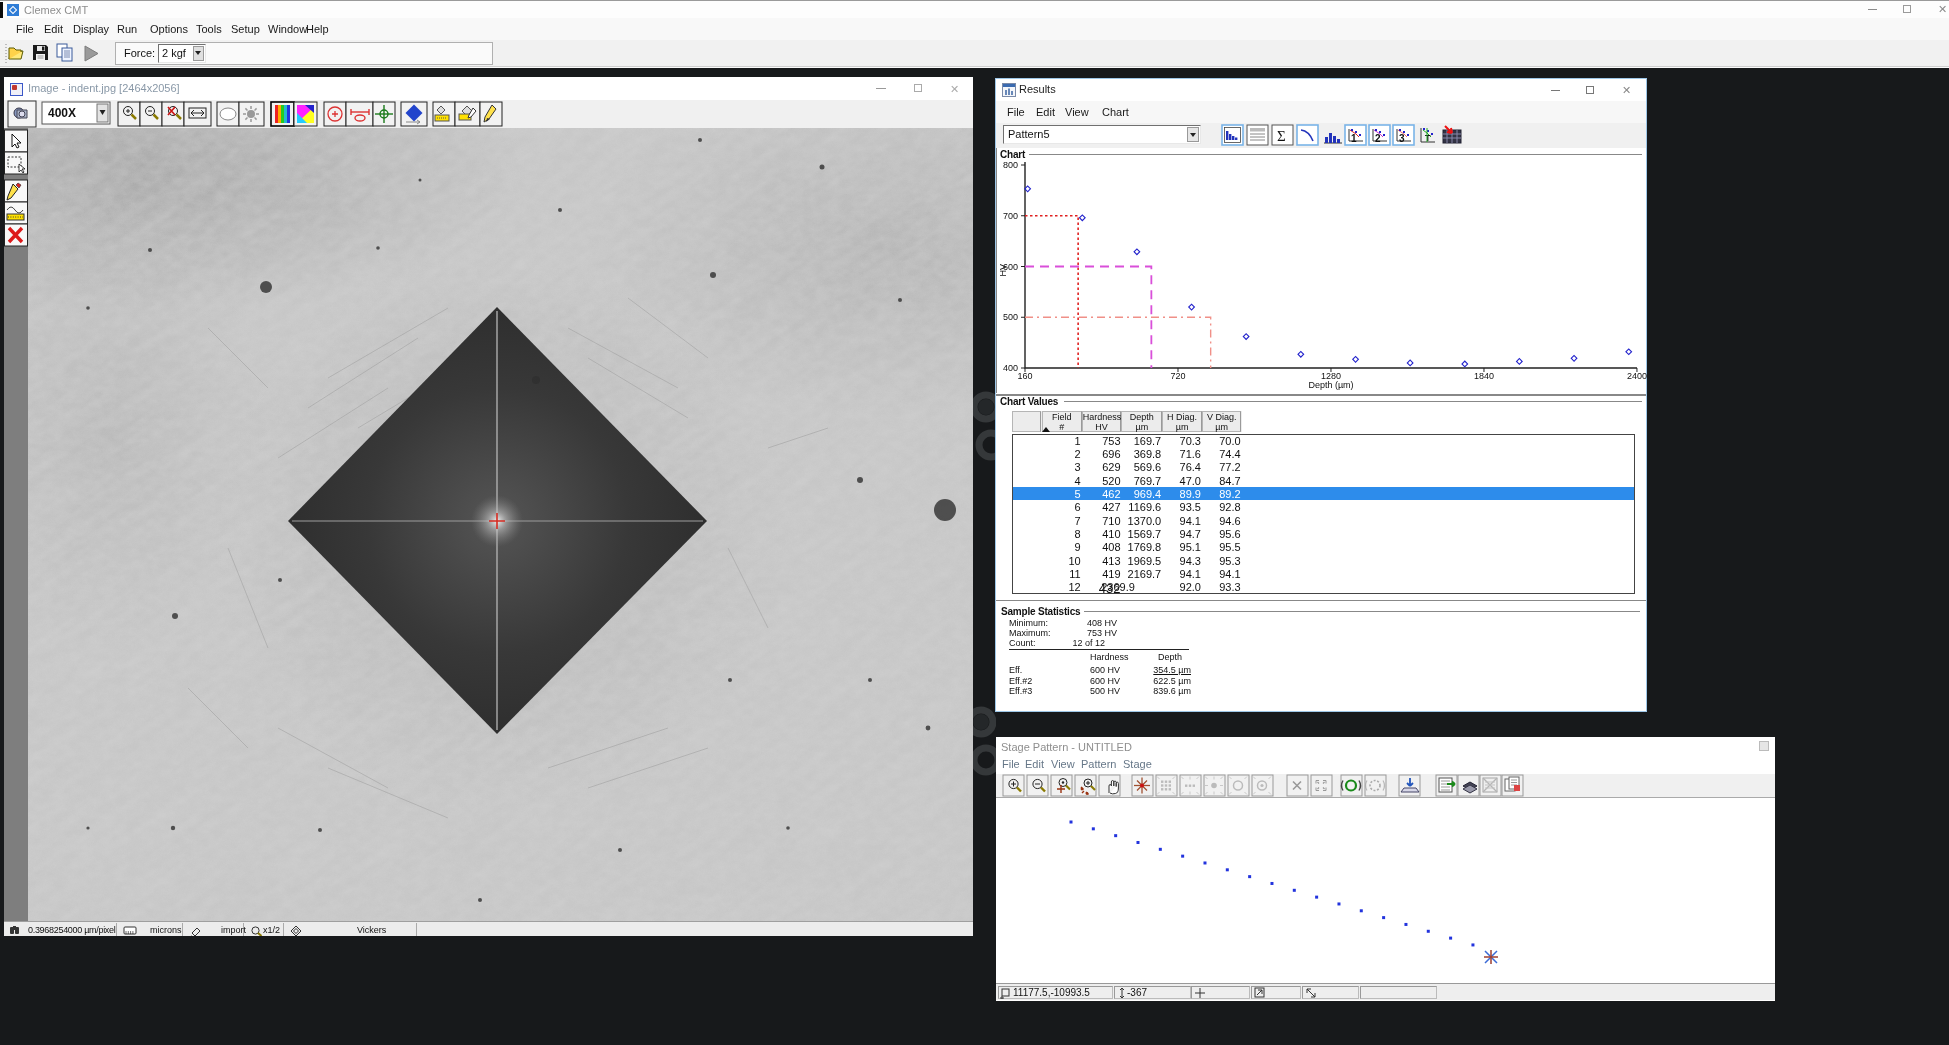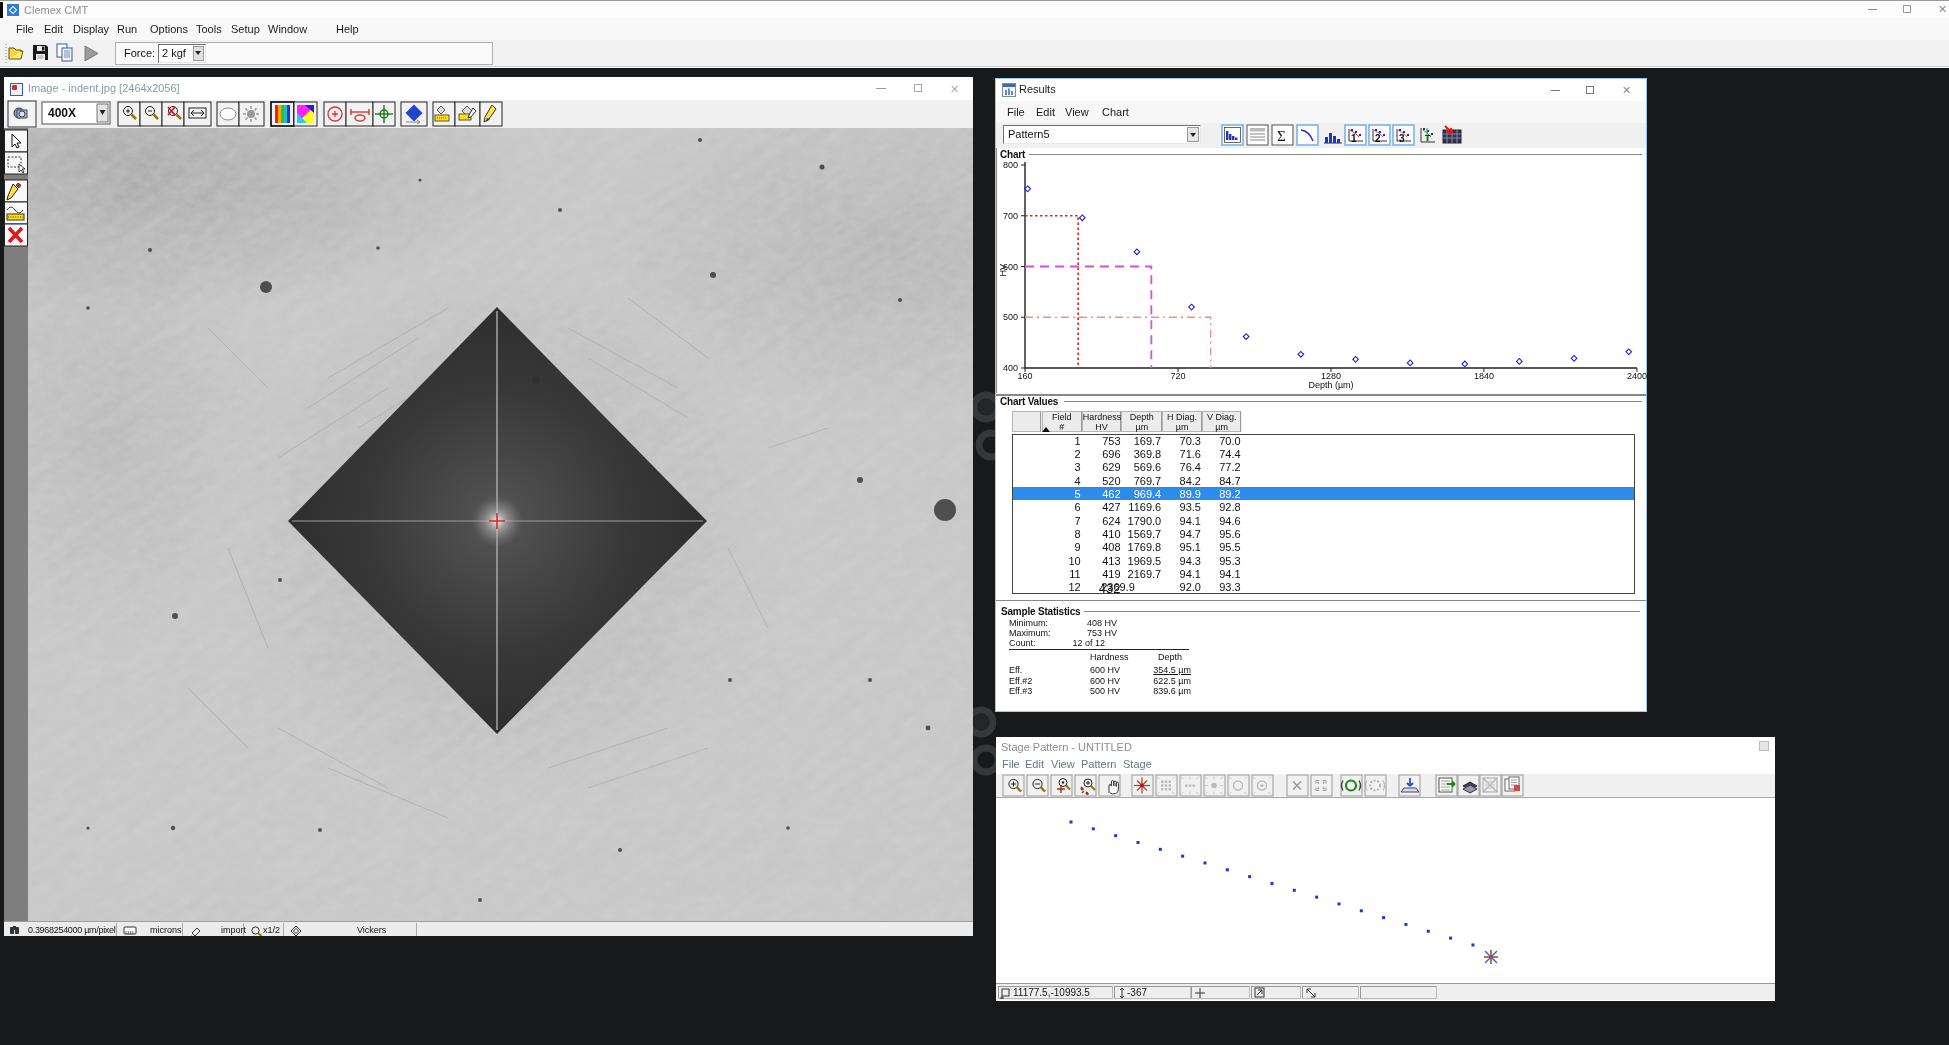--- a/index.html
+++ b/index.html
@@ -27,21 +27,21 @@
 <div class="abs" style="left:0;top:18px;width:1949px;height:22px;background:#f8f8f8;"></div>
 <div class="abs" style="left:0;top:23px;height:14px;font-size:11px;color:#1a1a1a;">
   <span class="abs" style="left:16px;">File</span>
   <span class="abs" style="left:44px;">Edit</span>
   <span class="abs" style="left:73px;">Display</span>
   <span class="abs" style="left:117px;">Run</span>
   <span class="abs" style="left:150px;">Options</span>
   <span class="abs" style="left:196px;">Tools</span>
   <span class="abs" style="left:231px;">Setup</span>
   <span class="abs" style="left:268px;">Window</span>
-  <span class="abs" style="left:321px;padding-left:15px;">Help</span>
+  <span class="abs" style="left:306px;">Help</span>
 </div>
 
 <div class="abs" style="left:0;top:40px;width:1949px;height:27px;background:#f1f1f1;border-bottom:1px solid #cfcfcf;"></div>
 <div class="abs" style="left:0;top:67px;width:1949px;height:1px;background:#fbfbfb;"></div>
 <div class="abs" style="left:5px;top:44px;width:2px;height:19px;background:repeating-linear-gradient(#bbb 0 1px,#f1f1f1 1px 3px);"></div>
 
 <svg class="abs" style="left:8px;top:43px;" width="100" height="22">
 
   <g transform="translate(0,2)">
     <path d="M1 14 L3 6 H15 L13 14 Z" fill="#ffe97a" stroke="#5a5a00" stroke-width="1"></path>
@@ -566,36 +566,36 @@
       <div class="abs" style="left:145px;top:369.1px;width:60px;text-align:right;font-size:11px;color:#111;">71.6</div>
       <div class="abs" style="left:184.6px;top:369.1px;width:60px;text-align:right;font-size:11px;color:#111;">74.4</div>
       <div class="abs" style="left:24.700000000000003px;top:382.40000000000003px;width:60px;text-align:right;font-size:11px;color:#111;">3</div>
       <div class="abs" style="left:64.5px;top:382.40000000000003px;width:60px;text-align:right;font-size:11px;color:#111;">629</div>
       <div class="abs" style="left:105.19999999999999px;top:382.40000000000003px;width:60px;text-align:right;font-size:11px;color:#111;">569.6</div>
       <div class="abs" style="left:145px;top:382.40000000000003px;width:60px;text-align:right;font-size:11px;color:#111;">76.4</div>
       <div class="abs" style="left:184.6px;top:382.40000000000003px;width:60px;text-align:right;font-size:11px;color:#111;">77.2</div>
       <div class="abs" style="left:24.700000000000003px;top:395.70000000000005px;width:60px;text-align:right;font-size:11px;color:#111;">4</div>
       <div class="abs" style="left:64.5px;top:395.70000000000005px;width:60px;text-align:right;font-size:11px;color:#111;">520</div>
       <div class="abs" style="left:105.19999999999999px;top:395.70000000000005px;width:60px;text-align:right;font-size:11px;color:#111;">769.7</div>
-      <div class="abs" style="left:145px;top:395.70000000000005px;width:60px;text-align:right;font-size:11px;color:#111;">84.2</div>
+      <div class="abs" style="left:145px;top:395.70000000000005px;width:60px;text-align:right;font-size:11px;color:#111;">47.0</div>
       <div class="abs" style="left:184.6px;top:395.70000000000005px;width:60px;text-align:right;font-size:11px;color:#111;">84.7</div>
       <div class="abs" style="left:17px;top:408px;width:621px;height:13px;background:#2d8ceb;"></div>
       <div class="abs" style="left:24.700000000000003px;top:409px;width:60px;text-align:right;font-size:11px;color:#fff;">5</div>
       <div class="abs" style="left:64.5px;top:409px;width:60px;text-align:right;font-size:11px;color:#fff;">462</div>
       <div class="abs" style="left:105.19999999999999px;top:409px;width:60px;text-align:right;font-size:11px;color:#fff;">969.4</div>
       <div class="abs" style="left:145px;top:409px;width:60px;text-align:right;font-size:11px;color:#fff;">89.9</div>
       <div class="abs" style="left:184.6px;top:409px;width:60px;text-align:right;font-size:11px;color:#fff;">89.2</div>
       <div class="abs" style="left:24.700000000000003px;top:422.3px;width:60px;text-align:right;font-size:11px;color:#111;">6</div>
       <div class="abs" style="left:64.5px;top:422.3px;width:60px;text-align:right;font-size:11px;color:#111;">427</div>
       <div class="abs" style="left:105.19999999999999px;top:422.3px;width:60px;text-align:right;font-size:11px;color:#111;">1169.6</div>
       <div class="abs" style="left:145px;top:422.3px;width:60px;text-align:right;font-size:11px;color:#111;">93.5</div>
       <div class="abs" style="left:184.6px;top:422.3px;width:60px;text-align:right;font-size:11px;color:#111;">92.8</div>
       <div class="abs" style="left:24.700000000000003px;top:435.6px;width:60px;text-align:right;font-size:11px;color:#111;">7</div>
-      <div class="abs" style="left:64.5px;top:435.6px;width:60px;text-align:right;font-size:11px;color:#111;">624</div>
-      <div class="abs" style="left:105.19999999999999px;top:435.6px;width:60px;text-align:right;font-size:11px;color:#111;">1790.0</div>
+      <div class="abs" style="left:64.5px;top:435.6px;width:60px;text-align:right;font-size:11px;color:#111;">710</div>
+      <div class="abs" style="left:105.19999999999999px;top:435.6px;width:60px;text-align:right;font-size:11px;color:#111;">1370.0</div>
       <div class="abs" style="left:145px;top:435.6px;width:60px;text-align:right;font-size:11px;color:#111;">94.1</div>
       <div class="abs" style="left:184.6px;top:435.6px;width:60px;text-align:right;font-size:11px;color:#111;">94.6</div>
       <div class="abs" style="left:24.700000000000003px;top:448.90000000000003px;width:60px;text-align:right;font-size:11px;color:#111;">8</div>
       <div class="abs" style="left:64.5px;top:448.90000000000003px;width:60px;text-align:right;font-size:11px;color:#111;">410</div>
       <div class="abs" style="left:105.19999999999999px;top:448.90000000000003px;width:60px;text-align:right;font-size:11px;color:#111;">1569.7</div>
       <div class="abs" style="left:145px;top:448.90000000000003px;width:60px;text-align:right;font-size:11px;color:#111;">94.7</div>
       <div class="abs" style="left:184.6px;top:448.90000000000003px;width:60px;text-align:right;font-size:11px;color:#111;">95.6</div>
       <div class="abs" style="left:24.700000000000003px;top:462.20000000000005px;width:60px;text-align:right;font-size:11px;color:#111;">9</div>
       <div class="abs" style="left:64.5px;top:462.20000000000005px;width:60px;text-align:right;font-size:11px;color:#111;">408</div>
       <div class="abs" style="left:105.19999999999999px;top:462.20000000000005px;width:60px;text-align:right;font-size:11px;color:#111;">1769.8</div>

